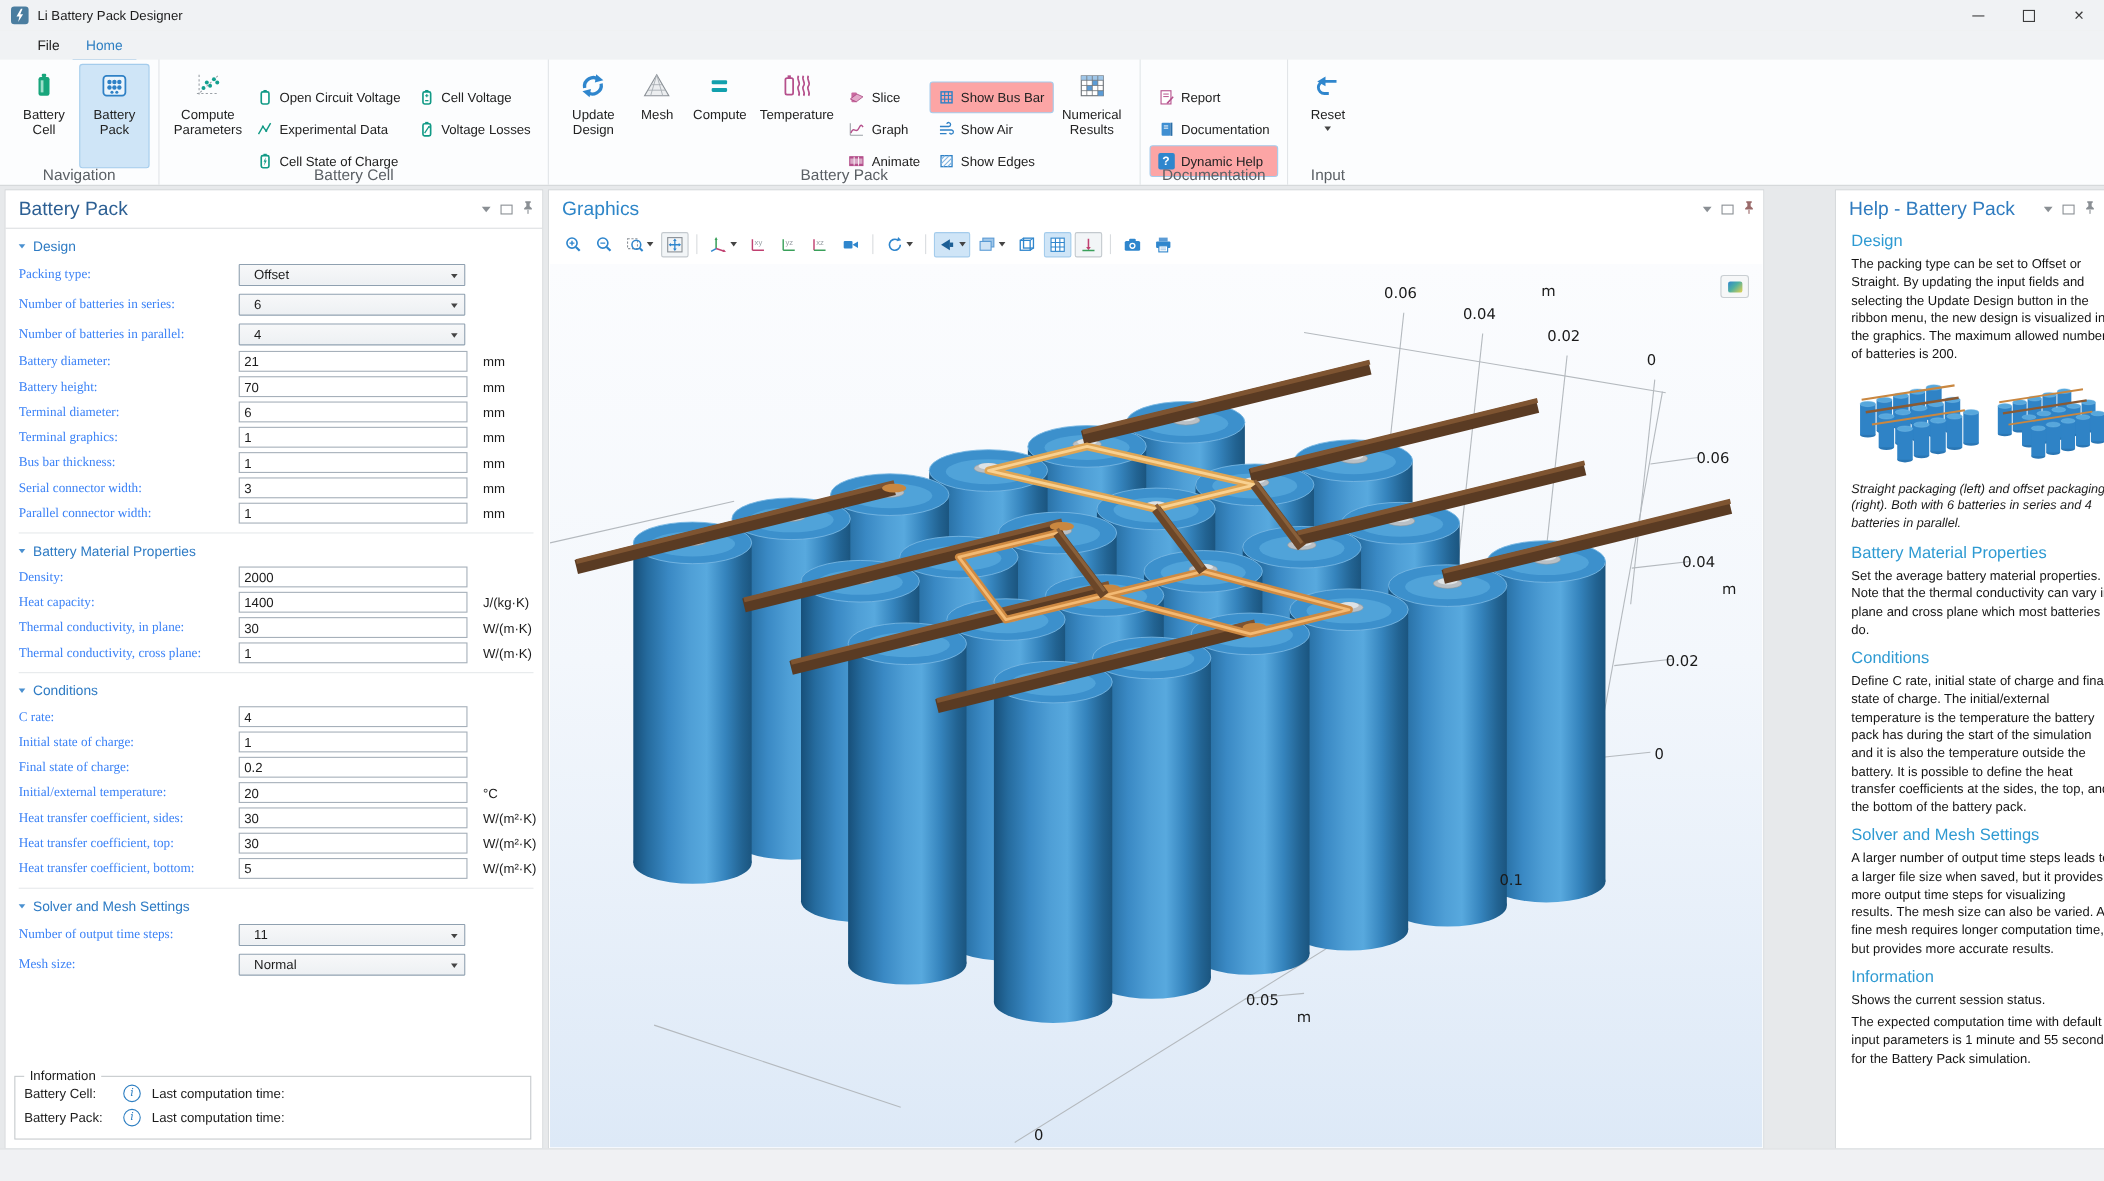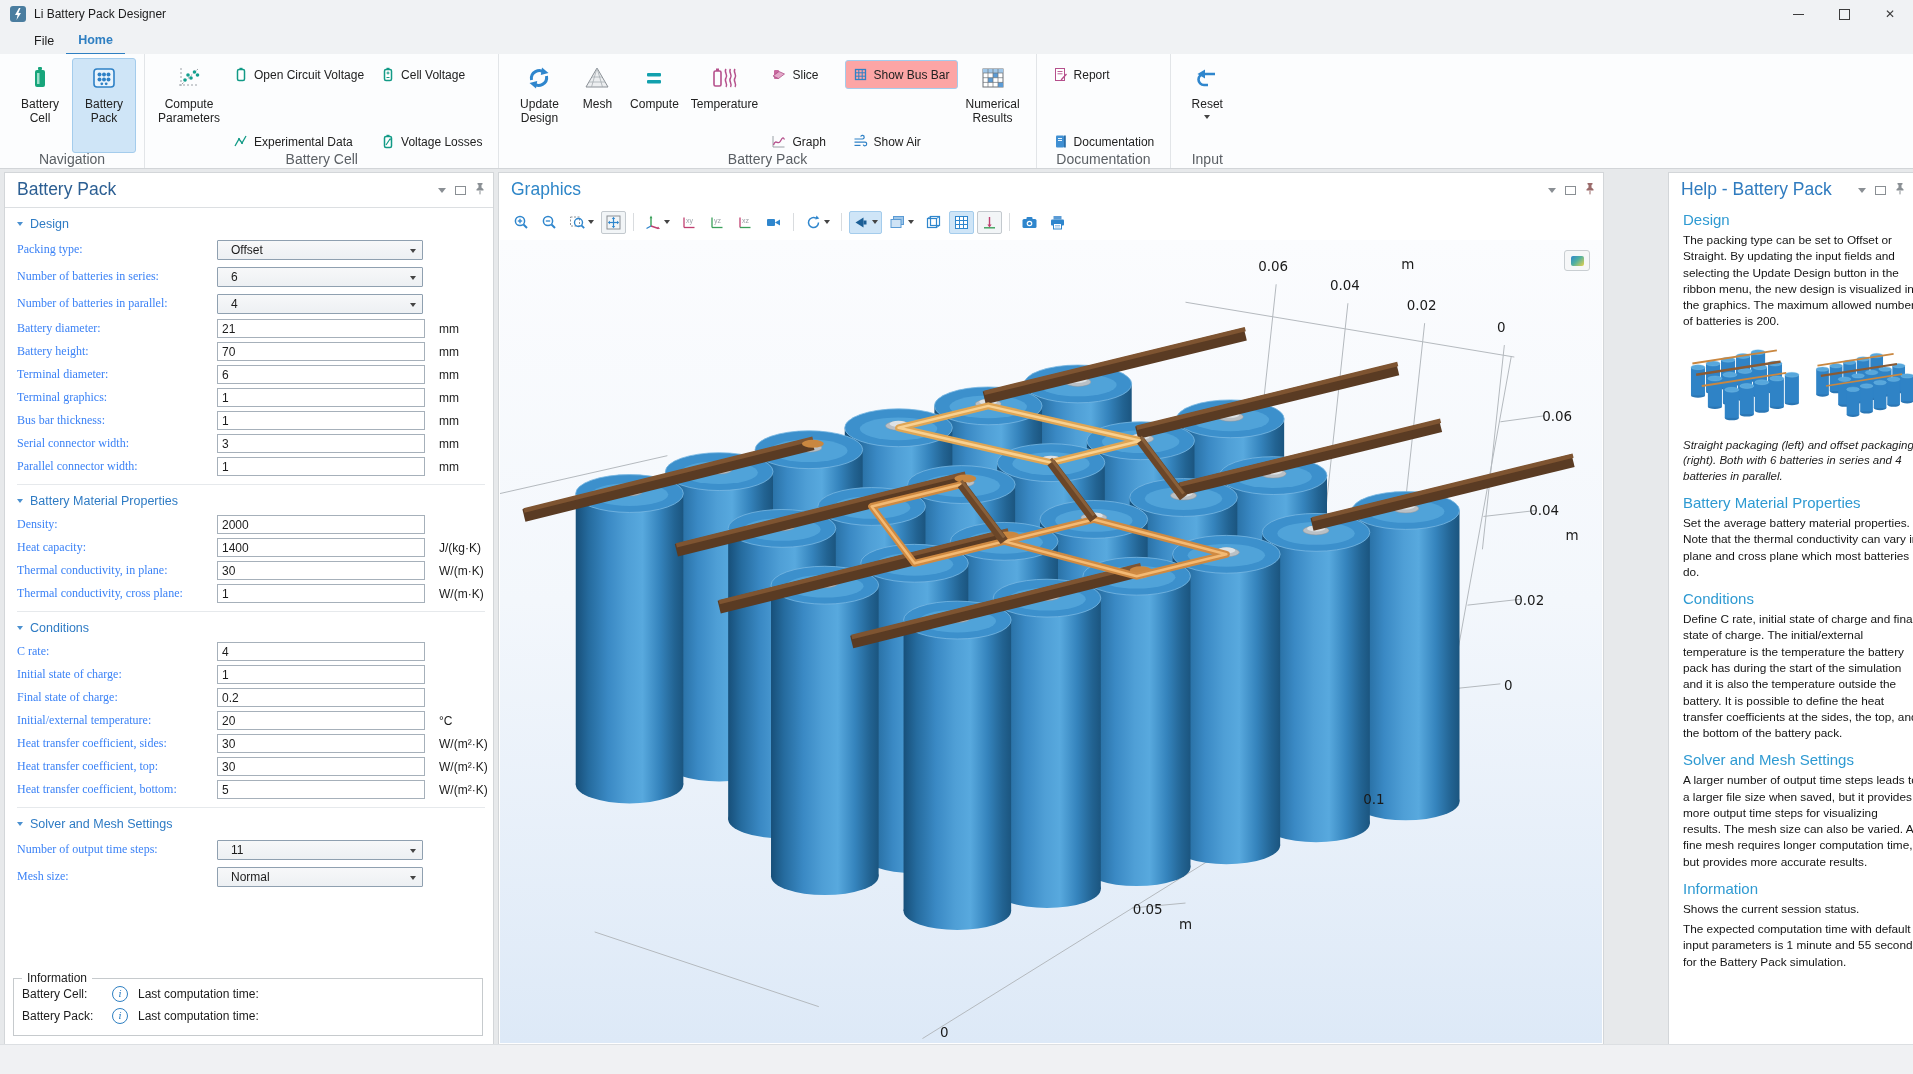--- a/index.html
+++ b/index.html
@@ -9,32 +9,32 @@
   
   #titlebar{position:absolute;top:0;left:0;right:0;height:28px;background:#f0f2f4;display:flex;align-items:center;}
   #appicon{width:16px;height:16px;border-radius:3px;background:#4a7d9f;margin:0 8px 0 10px;position:relative;}
   #appicon svg{position:absolute;inset:0;}
   #apptitle{font-size:12px;color:#1b1b1b;}
   #wincontrols{margin-left:auto;display:flex;height:28px;}
   .winbtn{width:46px;height:28px;display:flex;align-items:center;justify-content:center;color:#3c3c3c;font-size:12px;}
   .minbar{width:11px;height:1px;background:#3c3c3c;display:block;}
   .maxbox{width:9px;height:9px;border:1px solid #3c3c3c;display:block;}
   
-  #menubar{position:absolute;top:28px;left:0;right:0;height:26px;background:#f0f2f4;display:flex;align-items:center;border-bottom:1px solid #e2e5e8;}
+  #menubar{position:absolute;top:28px;left:0;right:0;height:26px;background:#f0f2f4;display:flex;border-bottom:1px solid #e2e5e8;}
   .menuitem{padding:0 12px;height:26px;display:flex;align-items:center;font-size:12.5px;}
-  .menuitem.active{color:#2e7fc2;border-bottom:2px solid #2e7fc2;font-weight:700;}
+  .menuitem.active{color:#2e7fc2;border-bottom:2px solid #2e7fc2;font-weight:400;}
   
   #ribbon{position:absolute;top:54px;left:0;right:0;height:114px;background:#fcfdfe;border-bottom:1px solid #d2d5d8;display:flex;}
   .rgroup{position:relative;display:flex;align-items:flex-start;padding:4px 8px 18px 8px;border-right:1px solid #e2e5e8;}
   .rglabel{position:absolute;bottom:1px;left:0;right:0;text-align:center;font-size:14px;color:#5a5f64;}
   .bbtn{display:flex;flex-direction:column;align-items:center;justify-content:flex-start;width:58px;min-height:86px;
         padding:5px 2px 2px 2px;border:1px solid transparent;border-radius:3px;text-align:center;font-size:12px;line-height:1.2;color:#222;}
   .bbtn .bicon{width:28px;height:28px;margin-bottom:5px;}
   .bbtn.active{background:#cfe5f7;border-color:#a4ccec;}
-  .scol{display:flex;flex-direction:column;margin-top:2px;gap:38px;}
+  .scol{display:flex;flex-direction:column;margin-top:16px;}
   .sbtn{display:flex;align-items:center;gap:6px;height:27px;padding:0 7px;font-size:12px;border:1px solid transparent;border-radius:3px;white-space:nowrap;color:#222;}
   .sbtn.active{background:#fca5a5;border-color:#a4ccec;}
   .sicon{width:15px;height:15px;flex:0 0 15px;}
   .chevdown{width:0;height:0;border-left:3.5px solid transparent;border-right:3.5px solid transparent;border-top:4px solid #444;display:inline-block;}
   
   .panel{position:absolute;top:172px;height:873px;background:#fff;border:1px solid #d3d6d9;box-sizing:border-box;}
   #settings{left:4px;width:490px;}
   #graphics{left:498px;width:1106px;}
   #help{left:1668px;width:265px;}
   .pheader{position:relative;height:34px;}

